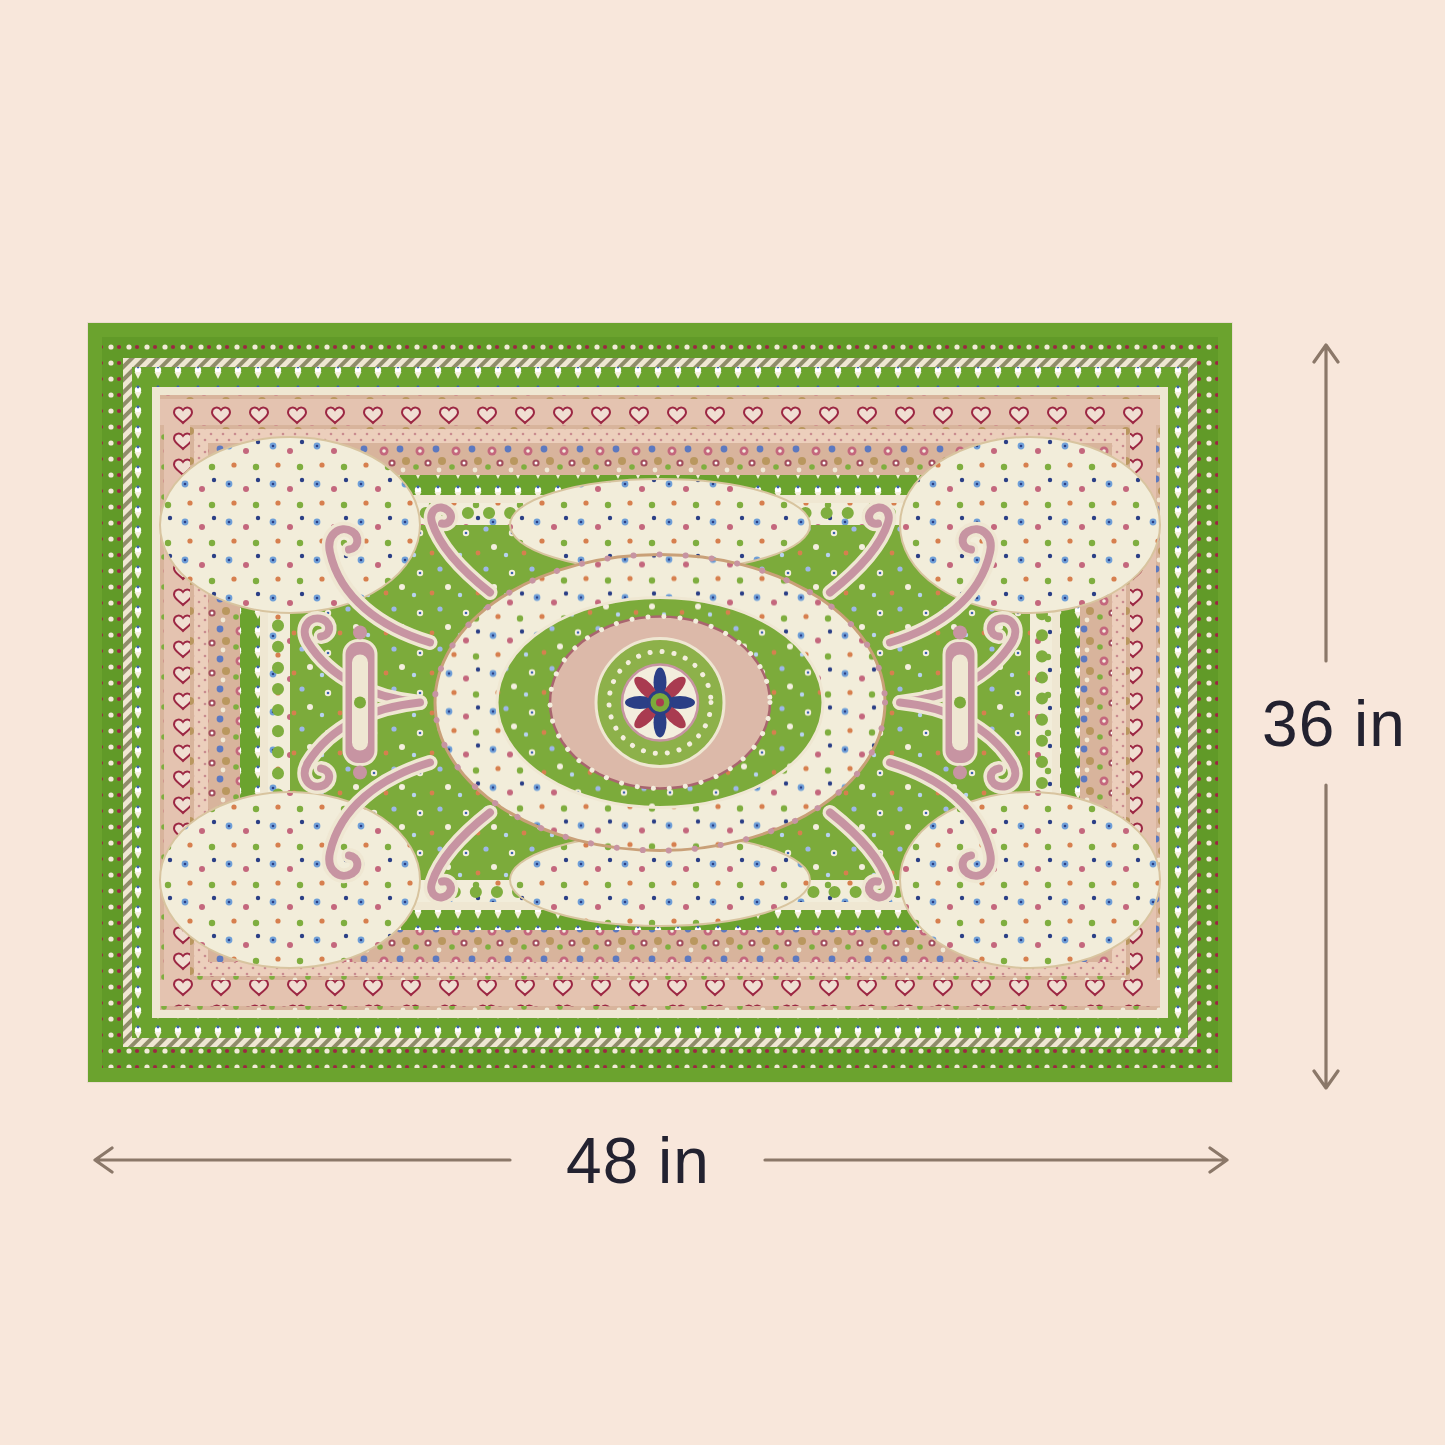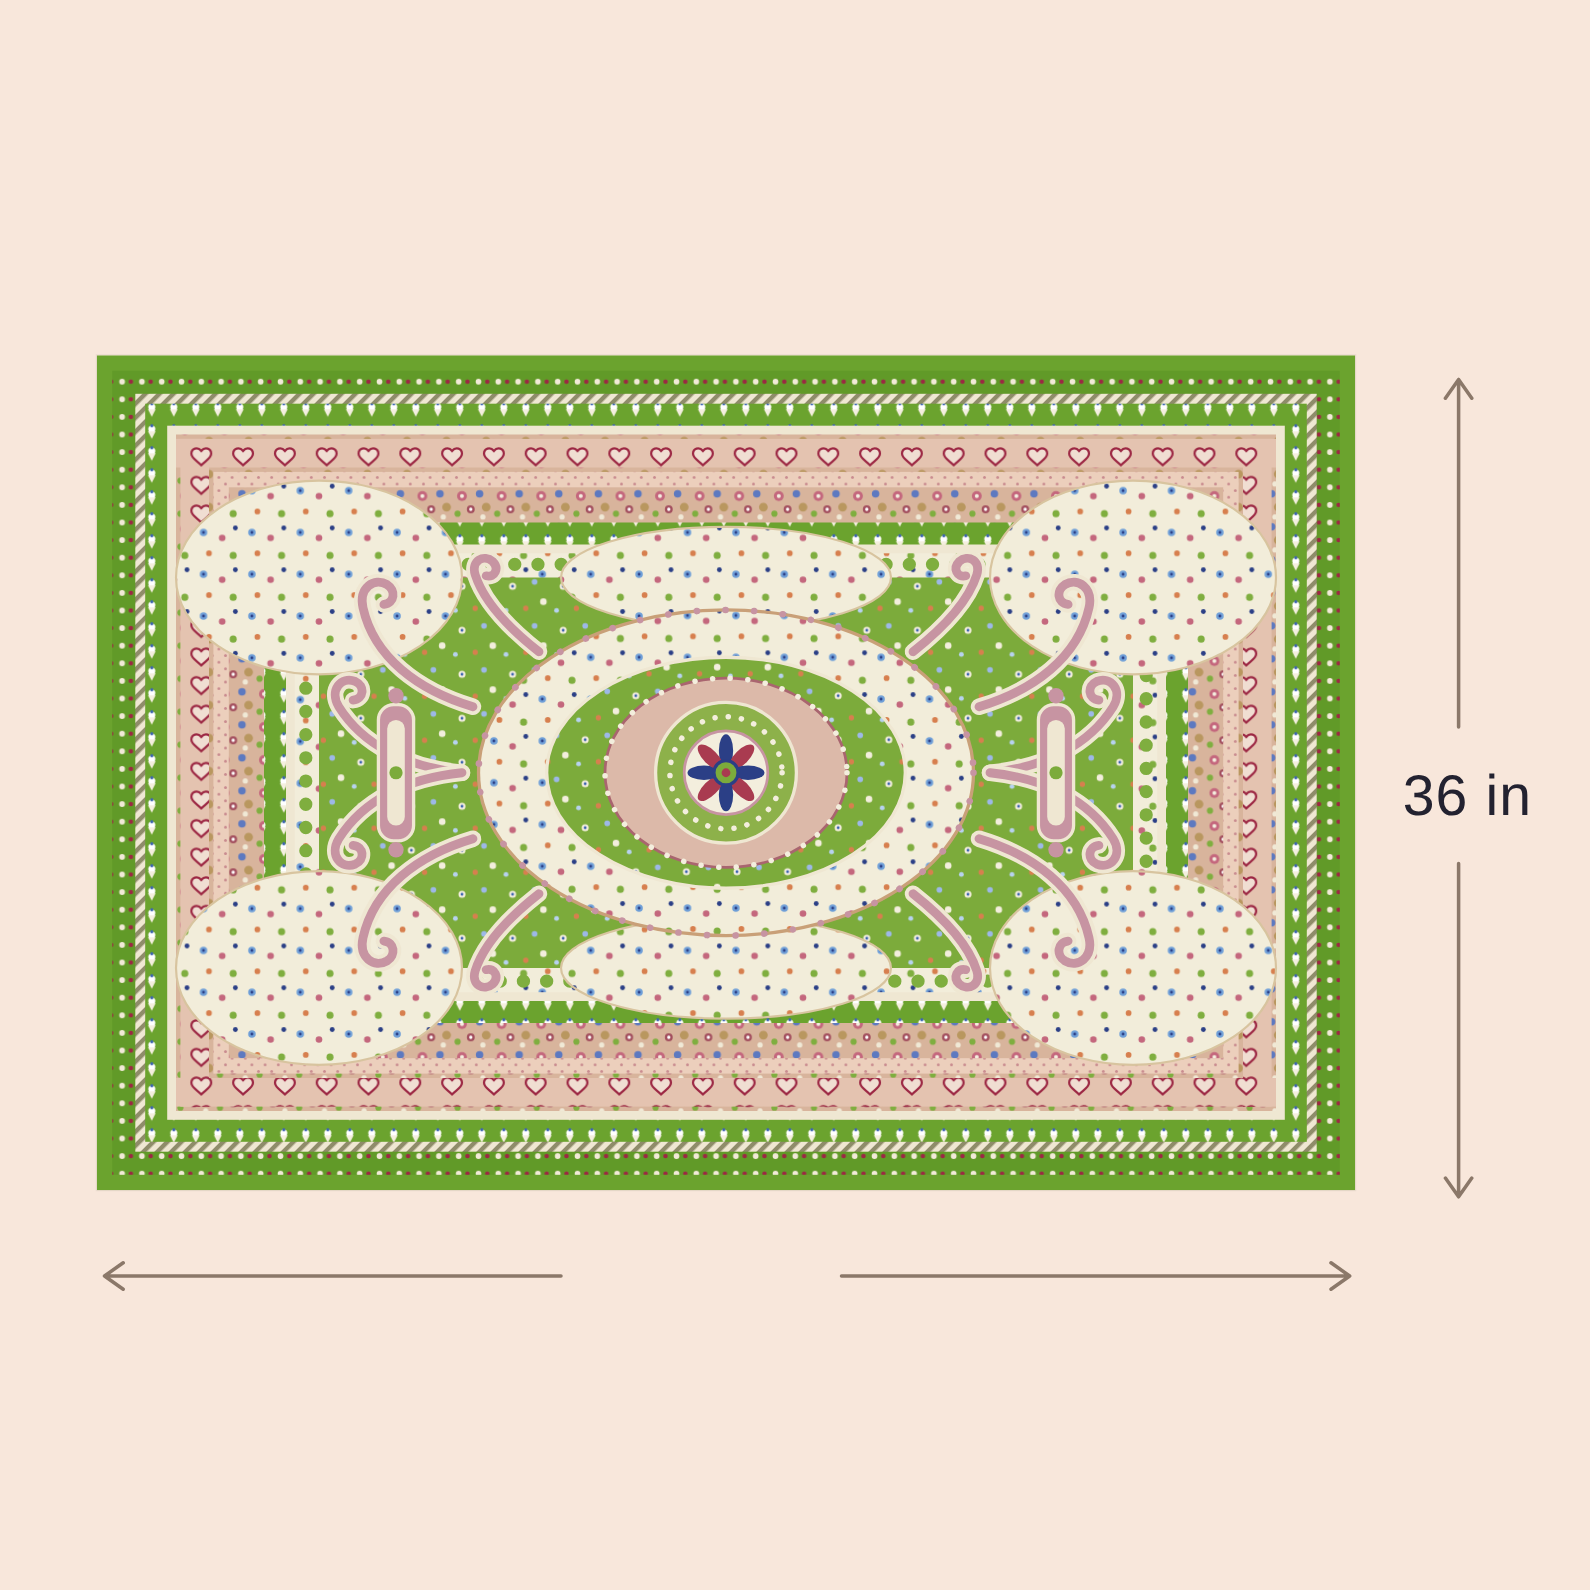--- a/index.html
+++ b/index.html
@@ -21,21 +21,21 @@
     box-shadow:0 0 0 1px rgba(0,0,0,0.05);
   }
   .rug svg{display:block;width:100%;height:100%}
   .dim{position:absolute;overflow:visible}
   .arrowline{
     fill:none;stroke:var(--arrow);stroke-width:3.2;
     stroke-linecap:round;stroke-linejoin:round;
   }
   .dim-label{
     position:absolute;transform:translate(-50%,-50%);
-    font-size:52px;font-weight:500;letter-spacing:1px;
+    font-size:64px;font-weight:500;letter-spacing:1px;
     color:var(--ink);white-space:nowrap;line-height:1;text-align:right;
   }
   
   .curl-u{fill:none;stroke:#efe7d2;stroke-width:15;stroke-linecap:round}
   .curl-o{fill:none;stroke:#c794a2;stroke-width:8;stroke-linecap:round}
 </style>
 </head>
 <body>
 
 <div class="scene">
@@ -185,14 +185,15 @@
   </figure>
 
   <svg class="dim" width="40" height="755" style="left:1306px;top:339px" xmlns="http://www.w3.org/2000/svg">
     <path class="arrowline" d="M20 6 V322 M8 23 L20 6 L32 23 M20 446 V749 M8 732 L20 749 L32 732"></path>
   </svg>
   <div class="dim-label" style="left:1334px;top:724px">36 in</div>
 
   <svg class="dim" width="1144" height="40" style="left:89px;top:1140px" xmlns="http://www.w3.org/2000/svg">
     <path class="arrowline" d="M6 20 H421 M23 8 L6 20 L23 32 M676 20 H1138 M1121 8 L1138 20 L1121 32"></path>
   </svg>
+  <div class="dim-label" style="left:638px;top:1161px">48 in</div>
 
 </div>
 
 </body></html>

